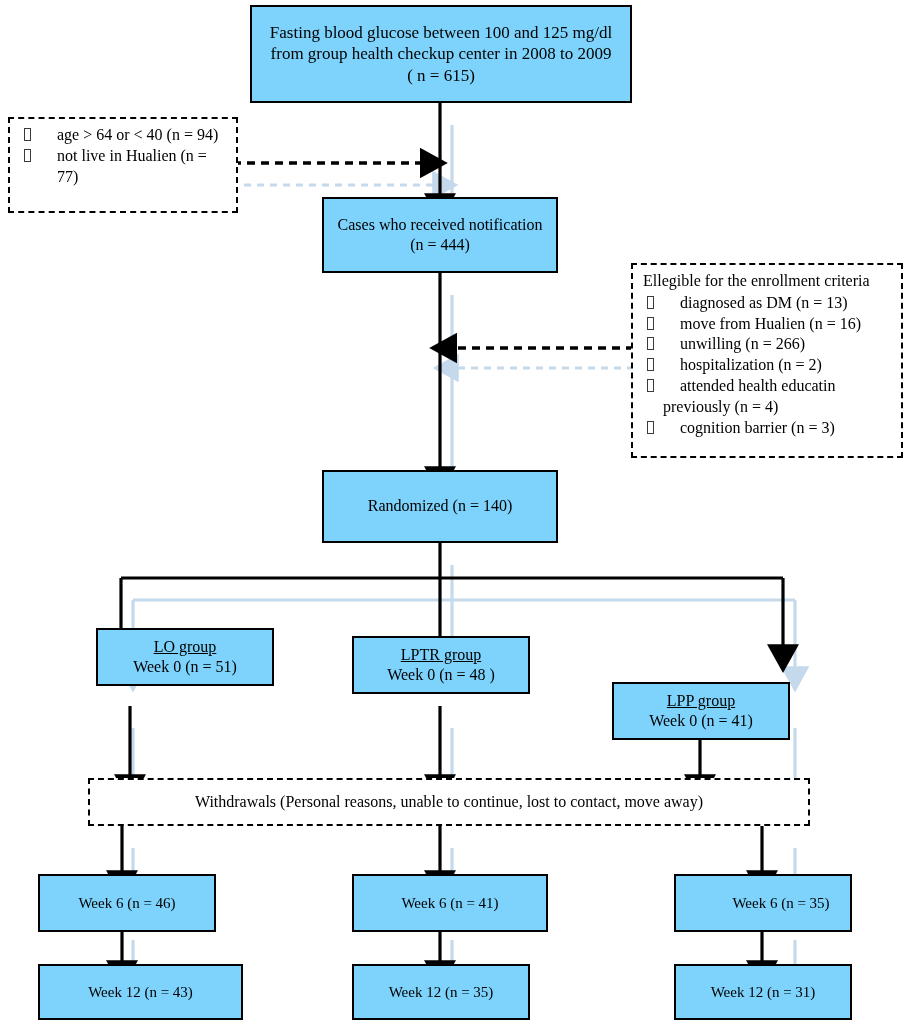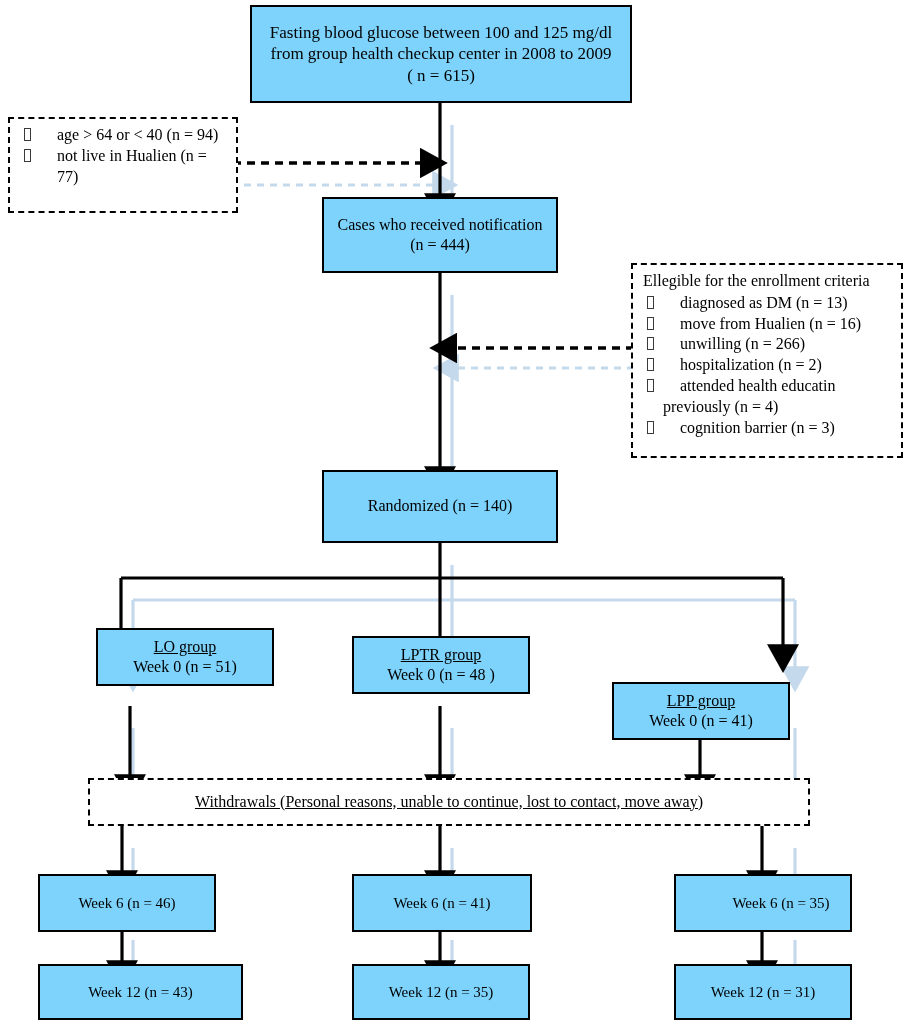--- a/index.html
+++ b/index.html
@@ -199,32 +199,32 @@
     </div>
   </div>
 
   <div class="node fs16" style="left:612px;top:648px;width:178px;height:58px;margin-top:34px;">
     <div class="inner">
       <span class="node-text u">LPP group</span>
       <span class="node-text">Week 0 (n = 41)</span>
     </div>
   </div>
 
-  <div class="dashbox fs16" style="left:88px;top:778px;width:722px;height:48px;display:flex;align-items:center;justify-content:center;text-align:center;text-decoration:underline;">
+  <div class="dashbox fs16" style="left:88px;top:778px;width:722px;height:48px;display:flex;align-items:center;justify-content:center;text-align:center;">
     <div class="inner" style="width:100%;">
       <span class="node-text">Withdrawals (Personal reasons, unable to continue, lost to contact, move away)</span>
     </div>
   </div>
 
   <div class="node fs15" style="left:38px;top:874px;width:178px;height:58px;">
     <div class="inner">
         <span class="node-text">Week 6 (n = 46)</span>
       </div>
   </div>
-  <div class="node fs15" style="left:352px;top:874px;width:180px;height:58px;align-items:center;">
+  <div class="node fs15" style="left:352px;top:874px;width:196px;height:58px;align-items:center;">
     <div class="inner">
         <span class="node-text">Week 6 (n = 41)</span>
       </div>
   </div>
   <div class="node fs15" style="left:674px;top:874px;width:178px;height:58px;padding-left:36px;">
     <div class="inner">
         <span class="node-text">Week 6 (n = 35)</span>
       </div>
   </div>
 

